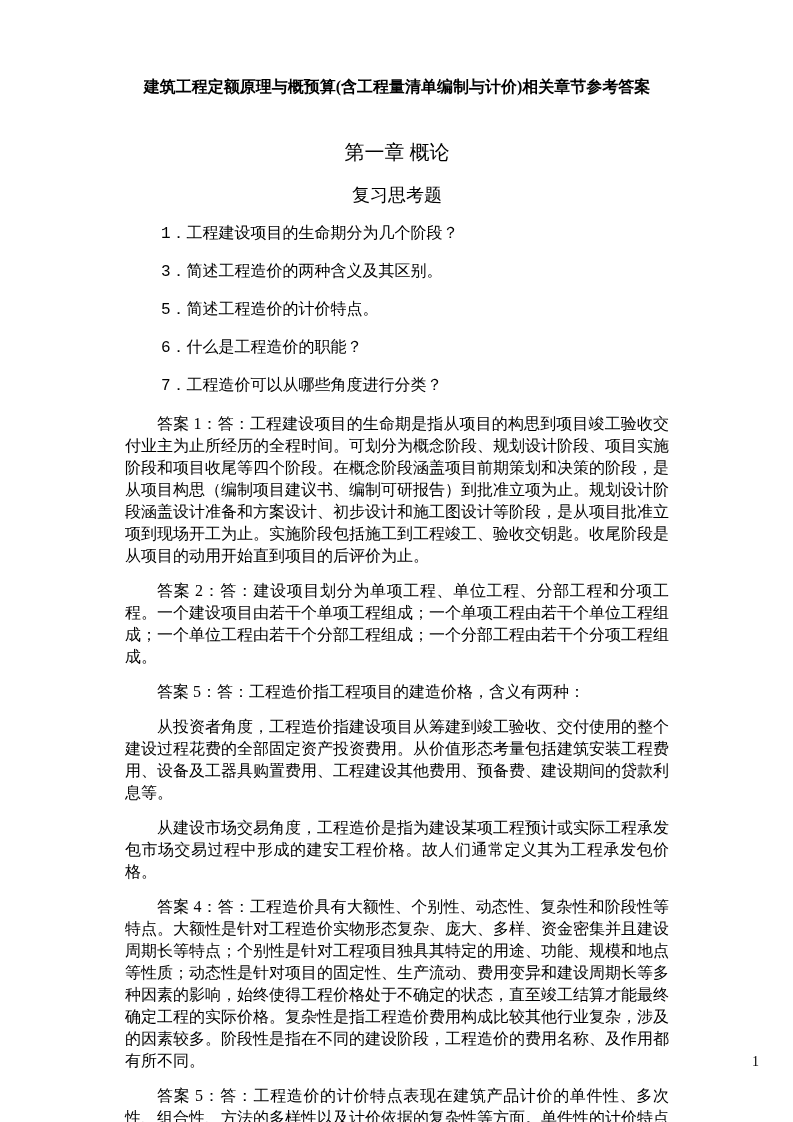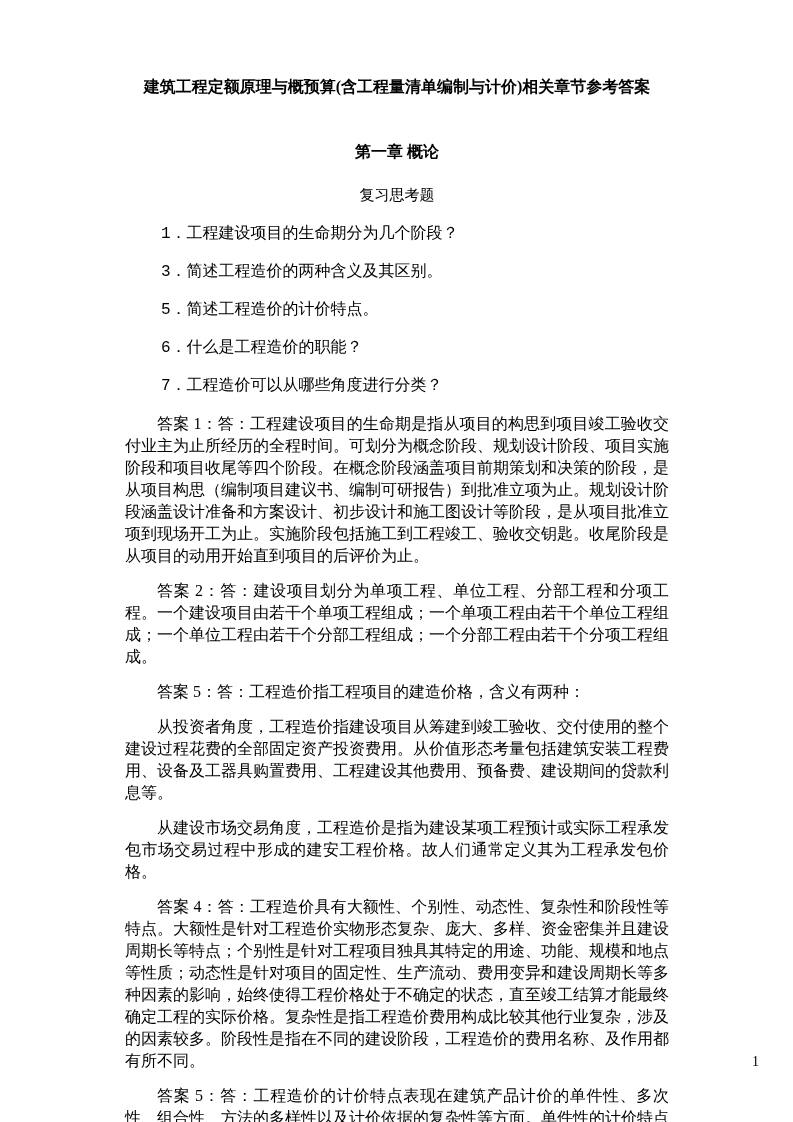--- a/index.html
+++ b/index.html
@@ -23,28 +23,28 @@
     }
     .doc-title {
       margin: 0;
       font-size: 16px;
       font-weight: bold;
       text-align: center;
       line-height: 22px;
     }
     .chapter {
       margin: 43px 0 0 0;
-      font-size: 16px;
-      font-weight: bold;
+      font-size: 20px;
+      font-weight: normal;
       text-align: center;
       line-height: 22px;
     }
     .section {
       margin: 21px 0 0 0;
-      font-size: 15px;
+      font-size: 18px;
       font-weight: normal;
       text-align: center;
       line-height: 22px;
     }
     .questions {
       margin-top: 17px;
     }
     .q {
       margin: 16px;
       padding-left: 33px;

